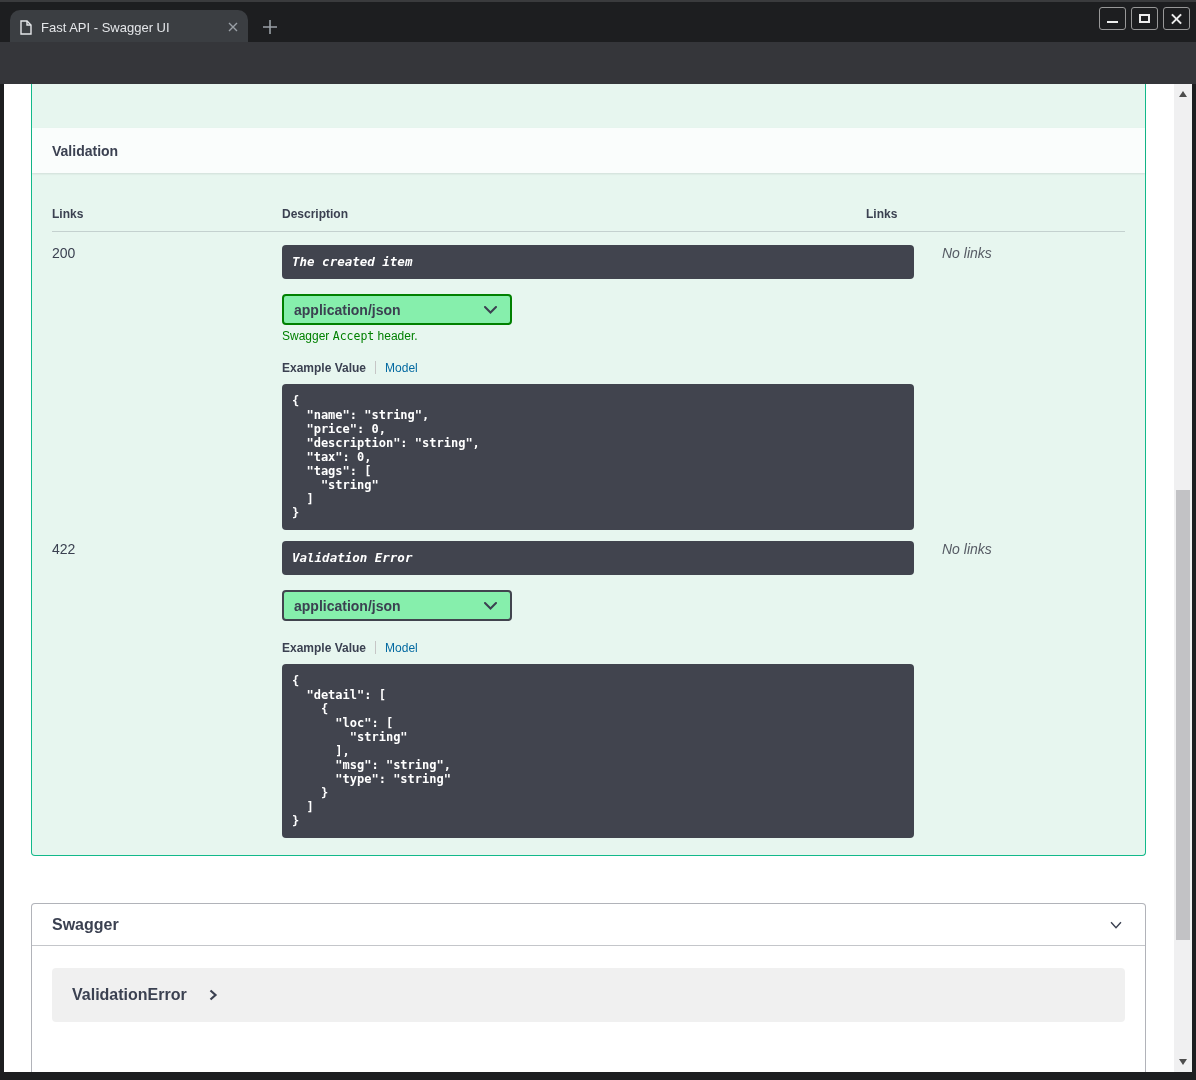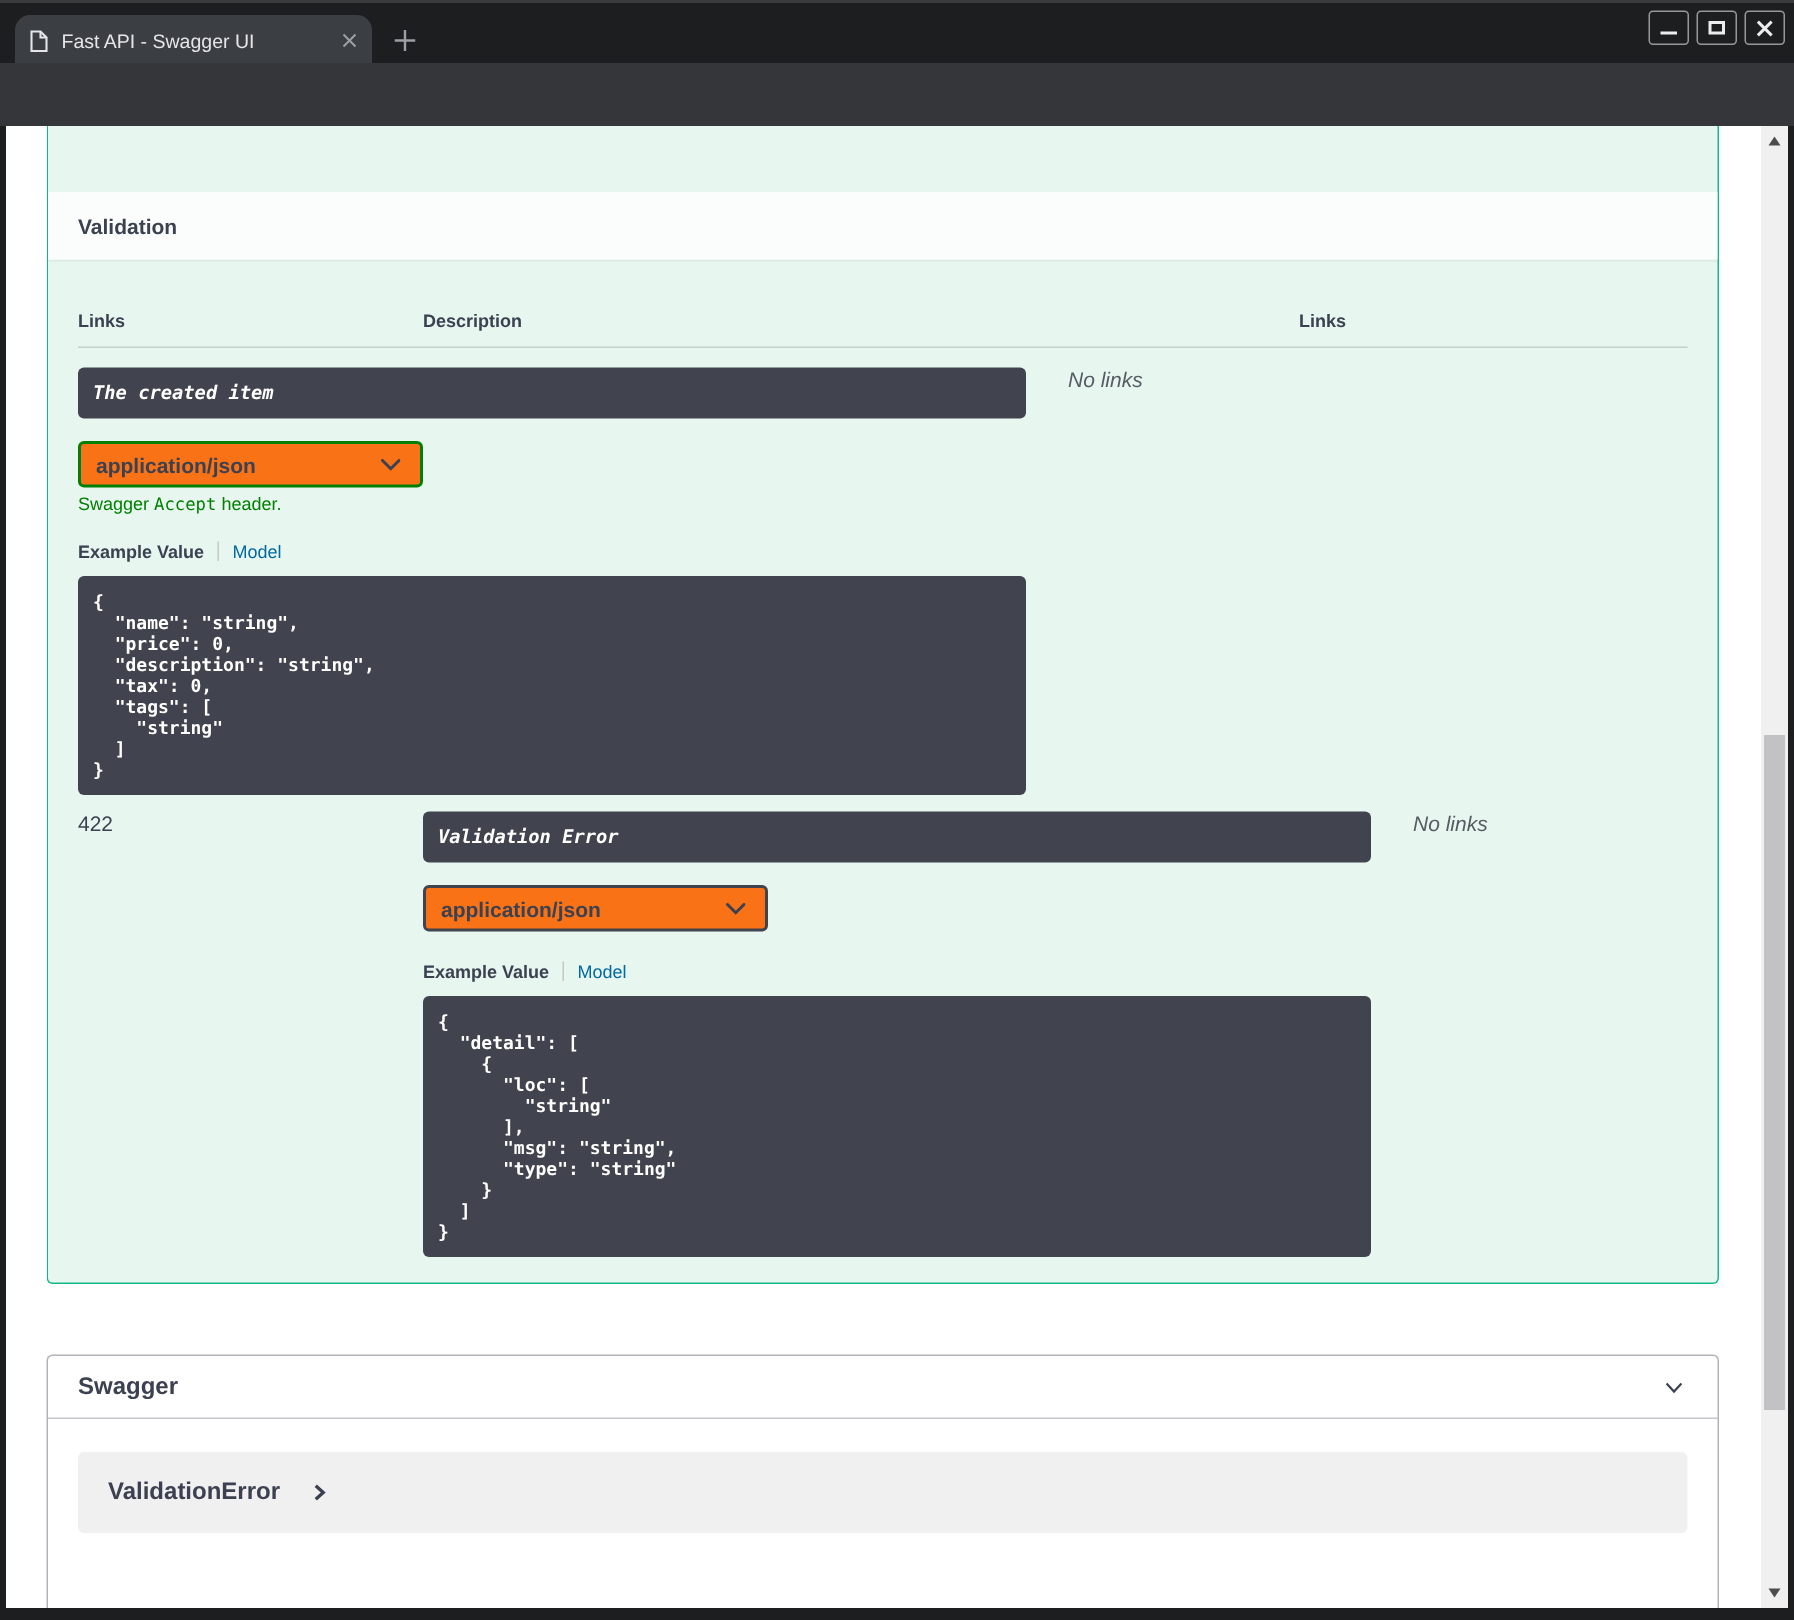--- a/index.html
+++ b/index.html
@@ -41,21 +41,21 @@
   .section-header h4{font-size:14px; font-weight:700; color:var(--ink);}
   .responses-wrapper{padding:18px 20px 20px;}
   .thead{display:flex; padding:16px 0 10px; border-bottom:1px solid rgba(59,65,81,.2); font-size:12px; font-weight:700; color:var(--ink);}
   .col-code{width:230px;} .col-desc{width:584px;} .col-links{flex:1;}
   .res-row{display:flex;}
   .res-row.first{padding-top:13px;} .res-row.second{padding-top:11px;}
   .code-cell{width:230px; font-size:14px; color:var(--ink);}
   .desc-cell{width:632px; margin-right:28px;}
   .links-cell{flex:1; font-size:14px; font-style:italic; color:#565b64;}
   .res-desc{background:var(--codebg); border-radius:4px; padding:10px; color:#fff; font-family:"DejaVu Sans Mono",monospace; font-style:italic; font-weight:bold; font-size:12.5px; line-height:14px; margin-bottom:15px;}
-  .media-select{width:230px; height:31px; border:2px solid var(--green); border-radius:4px; background:#f97316; display:flex; align-items:center; justify-content:space-between; padding:0 13px 0 10px; font-weight:700; font-size:14px; color:var(--ink); cursor:pointer;}
+  .media-select{width:230px; height:31px; border:2px solid var(--green); border-radius:4px; background:#86efac; display:flex; align-items:center; justify-content:space-between; padding:0 13px 0 10px; font-weight:700; font-size:14px; color:var(--ink); cursor:pointer;}
   .media-select.plain{border-color:var(--codebg); margin-bottom:20px;}
   .accept-note{color:var(--green); font-size:12px; margin:4px 0 18px;}
   .accept-note code{font-family:"DejaVu Sans Mono",monospace; font-size:11.5px;}
   .tabs{display:flex; align-items:center; font-size:12px; margin-bottom:10px; height:13px;}
   .tab-example{font-weight:700; color:var(--ink); cursor:pointer;}
   .tab-sep{width:1px; height:13px; background:#c6c6c6; margin:0 9px;}
   .tab-model{color:#0369a1; cursor:pointer;}
   pre.example{background:var(--codebg); border-radius:4px; padding:10px; color:#fff; font-family:"DejaVu Sans Mono",monospace; font-weight:bold; font-size:12px; line-height:14px; white-space:pre;}
   pre.example.gap{margin-bottom:0;}
 
@@ -168,20 +168,21 @@
       <h4>Validation</h4>
     </div>
     <div class="responses-wrapper">
       <div class="thead">
         <div class="col-code">Links</div>
         <div class="col-desc">Description</div>
         <div class="col-links">Links</div>
       </div>
 
       <div class="res-row first">
+        <div class="code-cell">200</div>
         <div class="desc-cell">
           <div class="res-desc">The created item</div>
           <div class="media-select">
             <span>application/json</span>
             <svg width="13" height="8" viewBox="0 0 13 8">
                 <path d="M1 1l5.5 5.5L12 1" fill="none" stroke="#3b4151" stroke-width="2" stroke-linecap="round"></path>
               </svg>
           </div>
           <div class="accept-note"><span>Swagger </span><code>Accept</code><span> header.</span></div>
           <div class="tabs">

